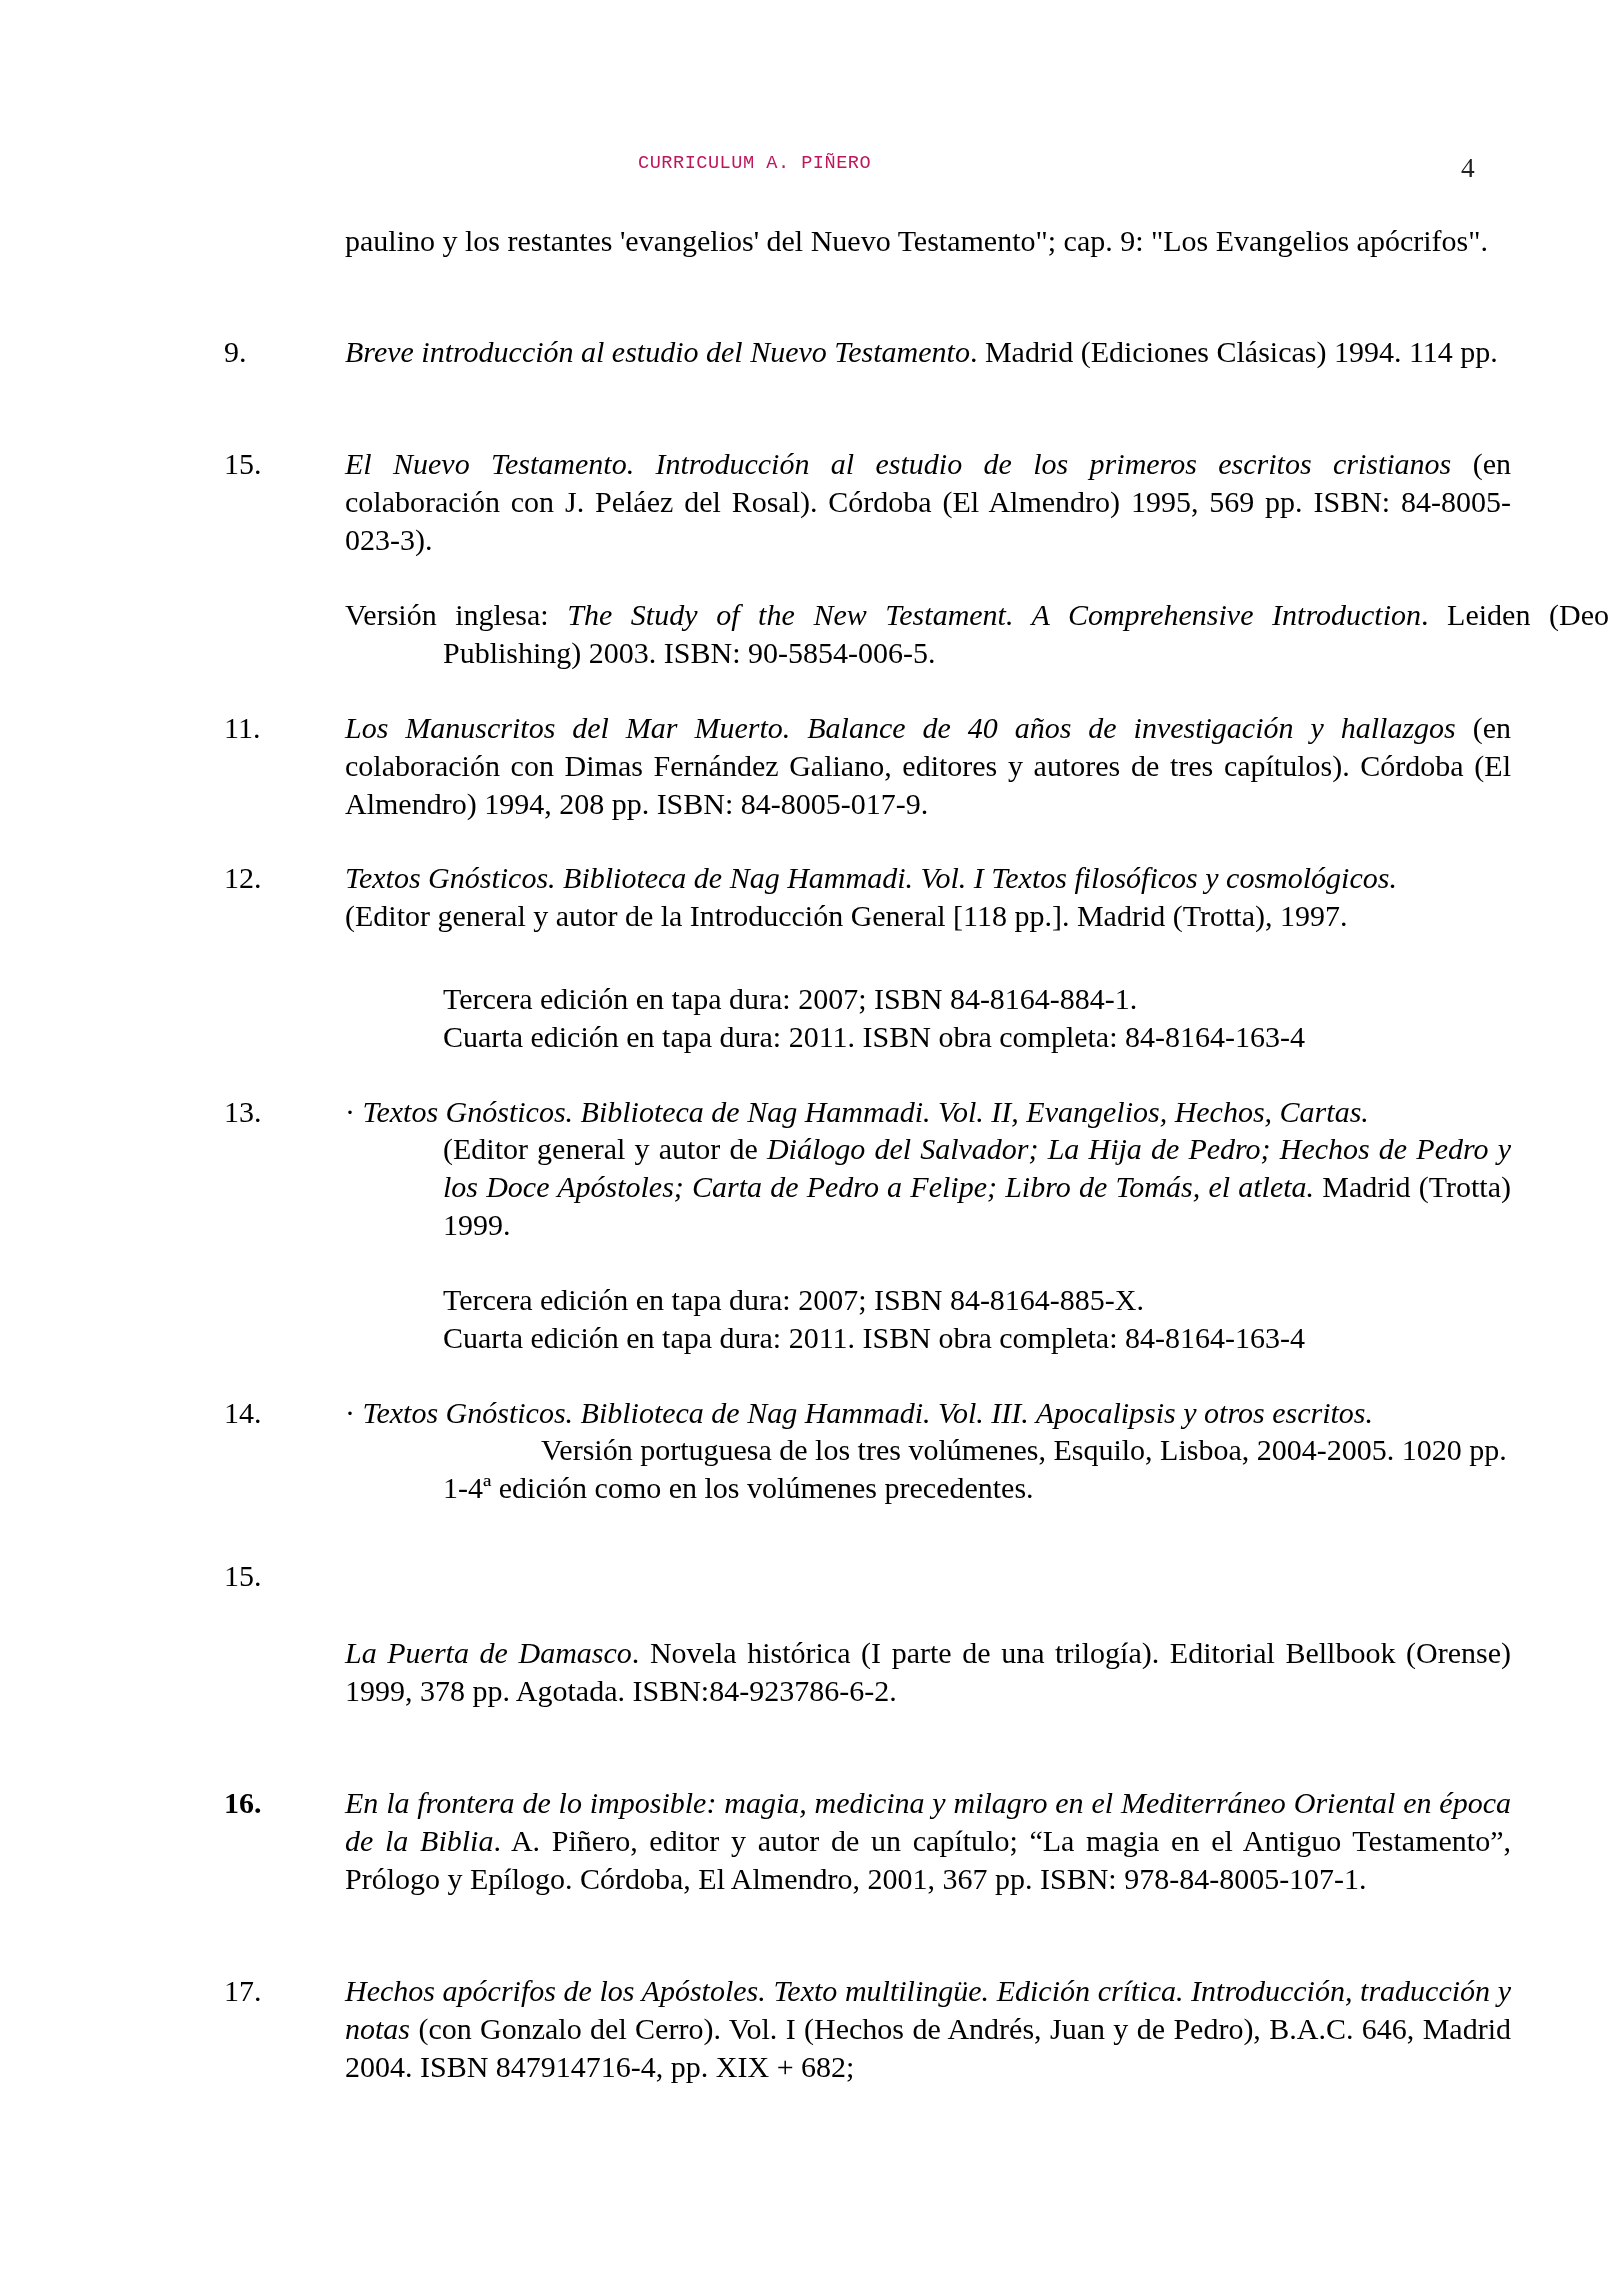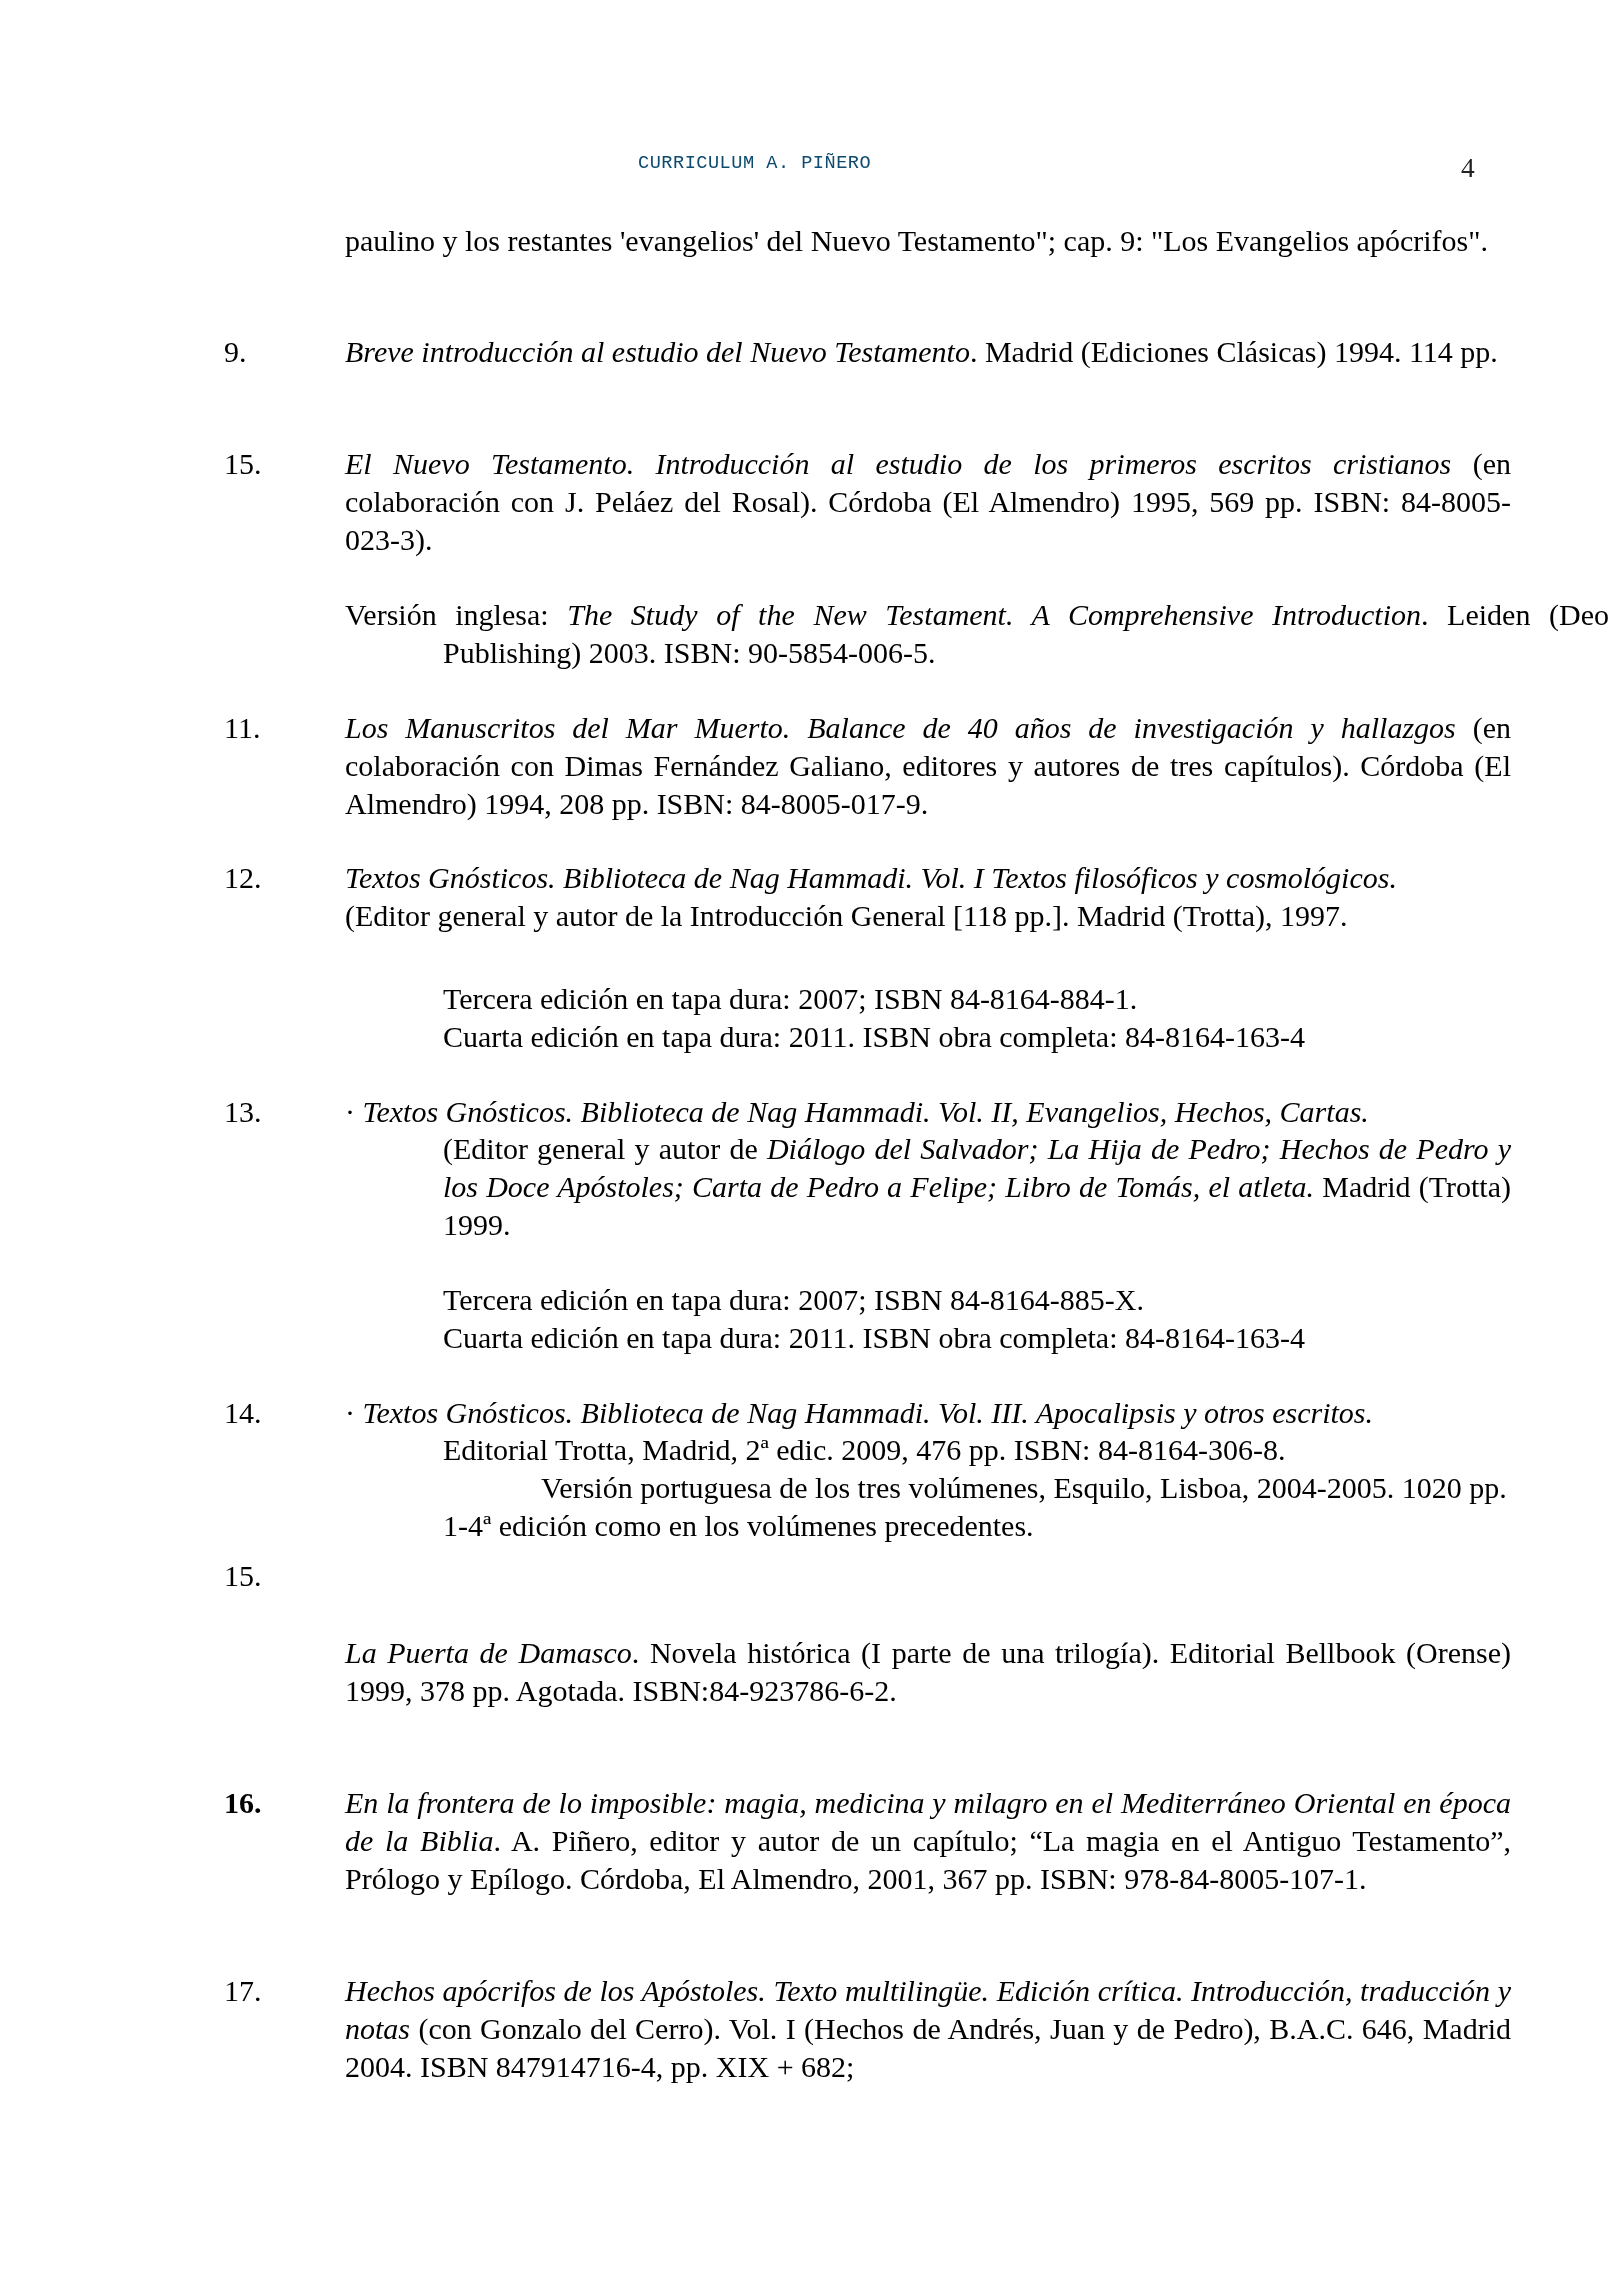--- a/index.html
+++ b/index.html
@@ -1,18 +1,18 @@
 <!DOCTYPE html>
 <html><head>
 <meta charset="utf-8">
 <style>
   html, body { margin: 0; padding: 0; background: #ffffff; }
   body { width: 1621px; height: 2293px; position: relative; overflow: hidden; color: #000; }
   .page { position: absolute; left: 0; top: 0; width: 1621px; height: 2293px; }
-  .hdr { position: absolute; top: 153px; left: 638px; font-family: "Liberation Mono", monospace; font-size: 18.6px; letter-spacing: 0.5px; color: #0c4a6e; text-align: right; }
+  .hdr { position: absolute; top: 153px; left: 638px; font-family: "Liberation Mono", monospace; font-size: 18.6px; letter-spacing: 0.5px; color: #be185d; text-align: right; }
   .pnum { position: absolute; top: 153px; left: 1461px; font-family: "Liberation Serif", serif; font-size: 27.4px; color: #222; }
   .body { font-family: "Liberation Serif", serif; font-size: 30px; line-height: 38px; }
   .blk { position: absolute; left: 345px; width: 1166px; text-align: justify; }
   .blk.last { text-align-last: left; }
   .num { position: absolute; left: 224px; }
   .num.bold { font-weight: bold; }
   i { font-style: italic; }
   .line { display: block; }
   .hang { padding-left: 98px; text-indent: -98px; }
   .ind2 { position: absolute; left: 443px; width: 1068px; }
@@ -67,21 +67,20 @@
     <div class="ind2" style="top:1281px;">
       <span class="line">Tercera edición en tapa dura: 2007; ISBN 84-8164-885-X.</span>
       <span class="line">Cuarta edición en tapa dura: 2011. ISBN obra completa: 84-8164-163-4</span>
     </div>
 
     <div class="num" style="top:1394px;">14.</div>
     <div class="blk" style="top:1394px;">
       <span>· </span><i>Textos Gnósticos. Biblioteca de Nag Hammadi. Vol. III. Apocalipsis y otros escritos.</i>
     </div>
     <div class="ind2" style="top:1431px;">
-      <span class="line">Editorial Trotta, Madrid, 2ª edic. 2009, 476 pp. ISBN: 84-8164-306-8.</span>
       <span class="line ind3" style="text-align:justify; text-align-last:left;">Versión portuguesa de los tres volúmenes, Esquilo, Lisboa, 2004-2005. 1020 pp.</span>
       <span class="line">1-4ª edición como en los volúmenes precedentes.</span>
     </div>
 
     <div class="num" style="top:1557px;">15.</div>
     <div class="blk last" style="top:1634px;">
       <i>La Puerta de Damasco</i><span>. Novela histórica (I parte de una trilogía). Editorial Bellbook (Orense) 1999, 378 pp. Agotada. ISBN:84-923786-6-2.</span>
     </div>
 
     <div class="num bold" style="top:1784px;">16.</div>

